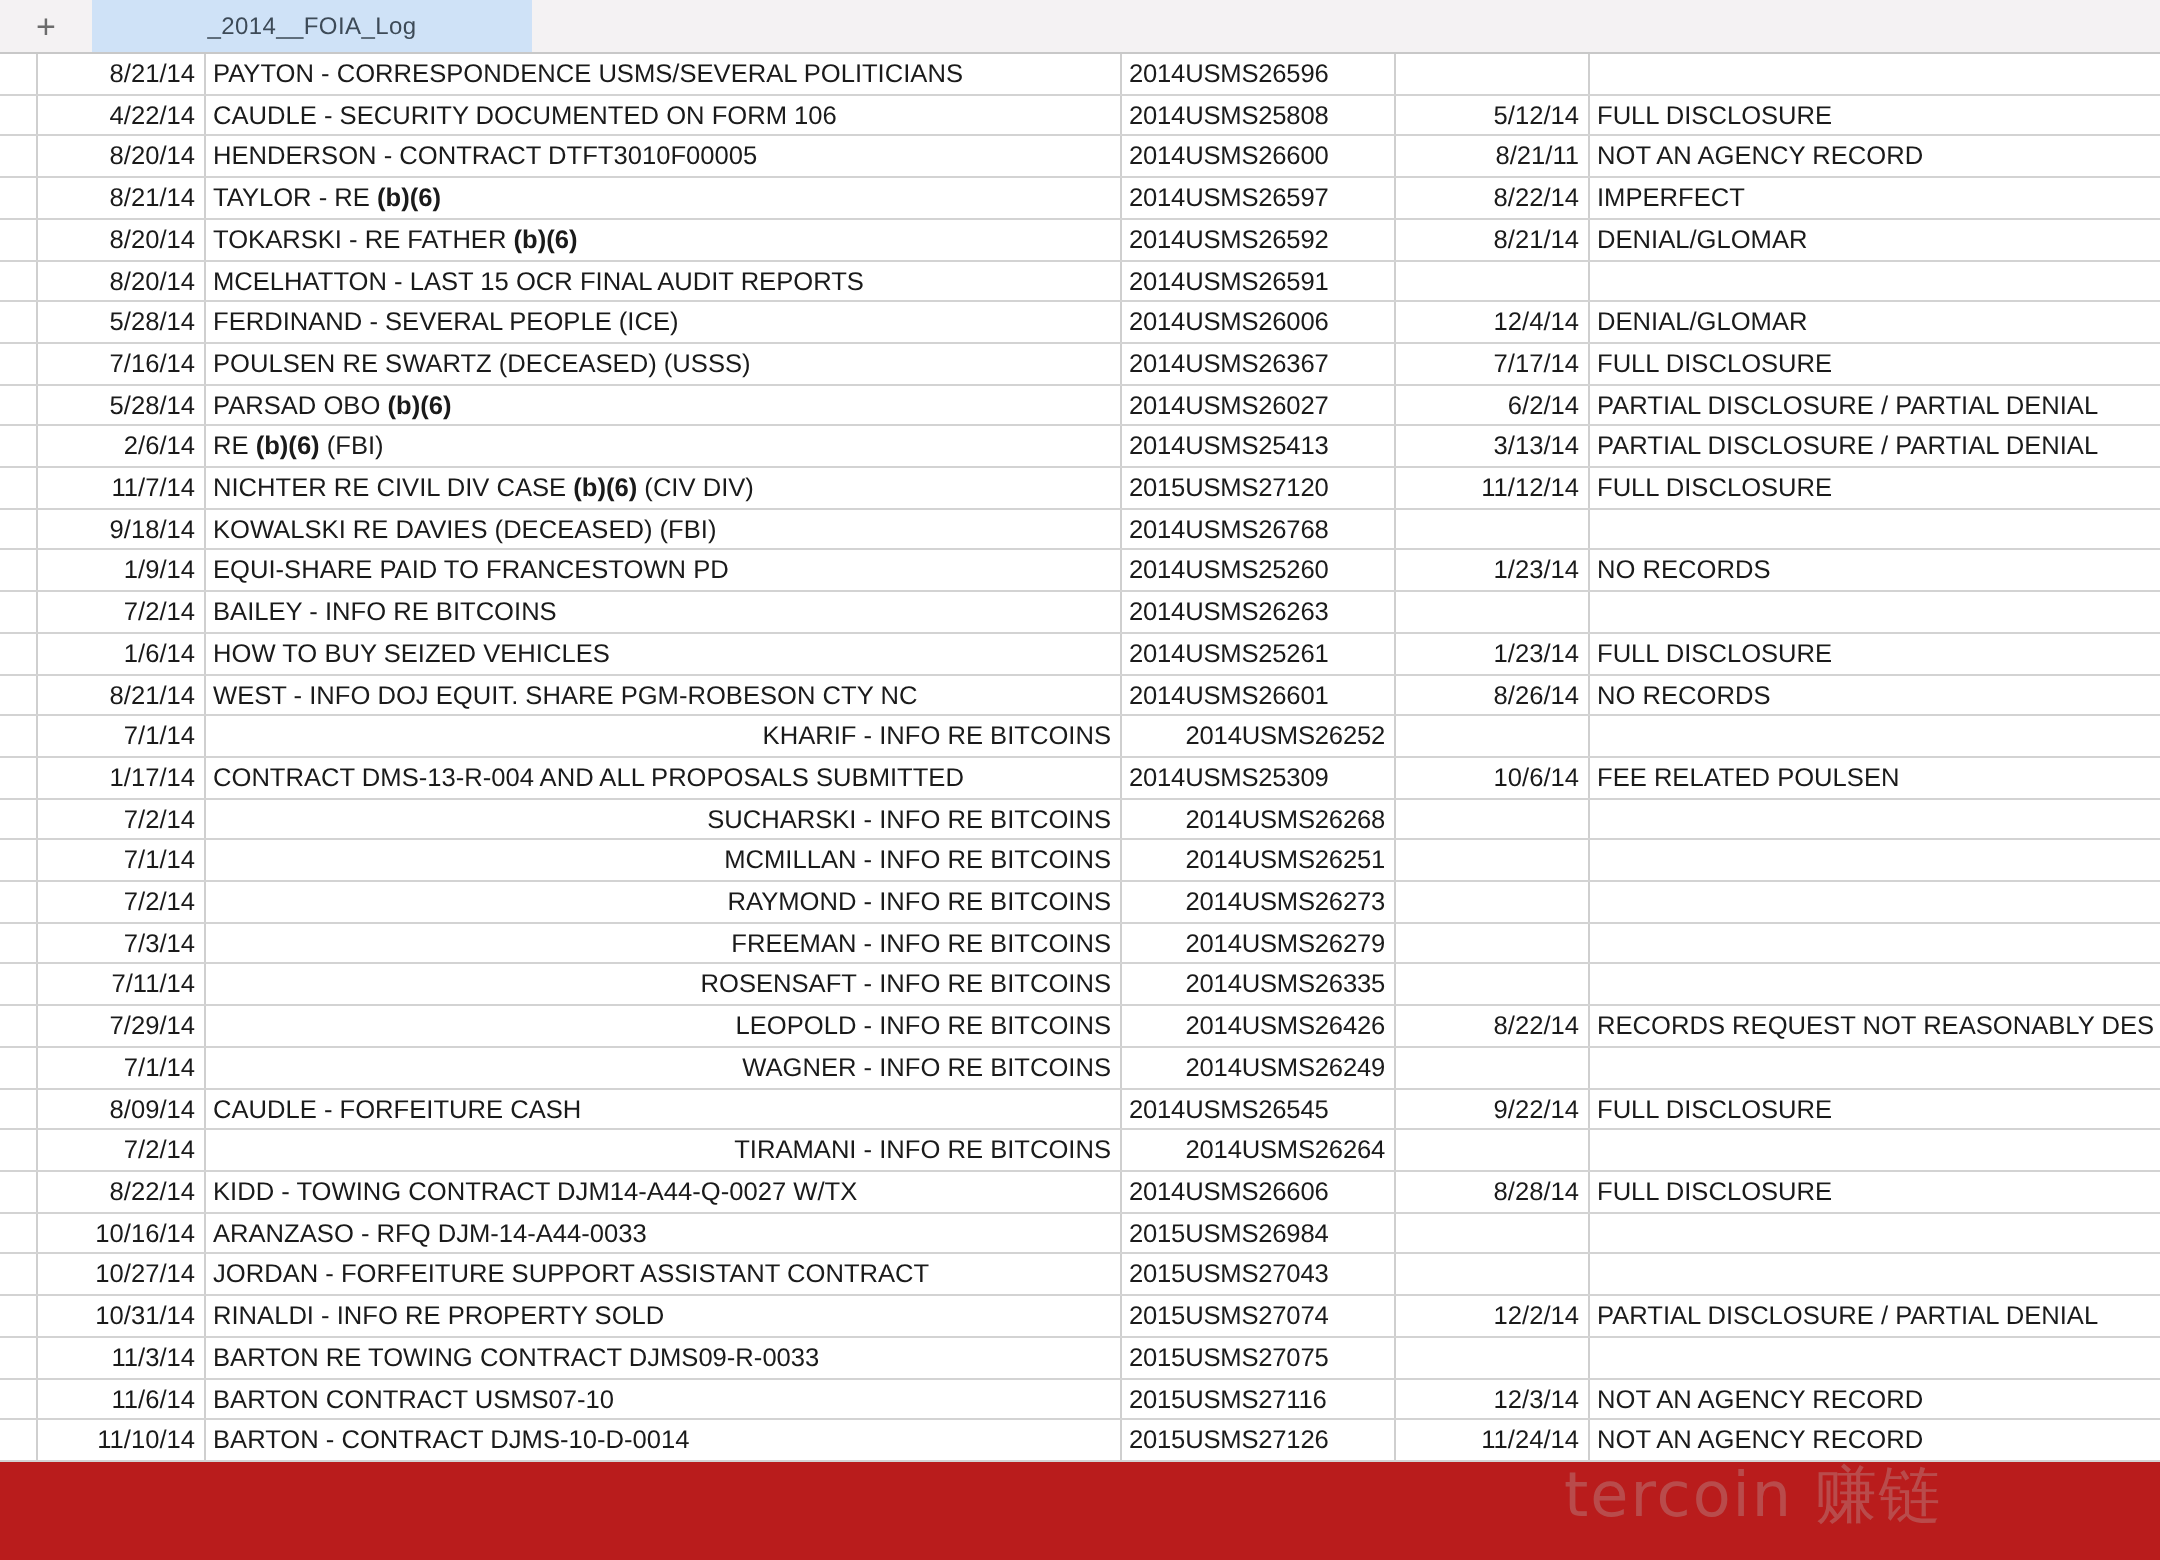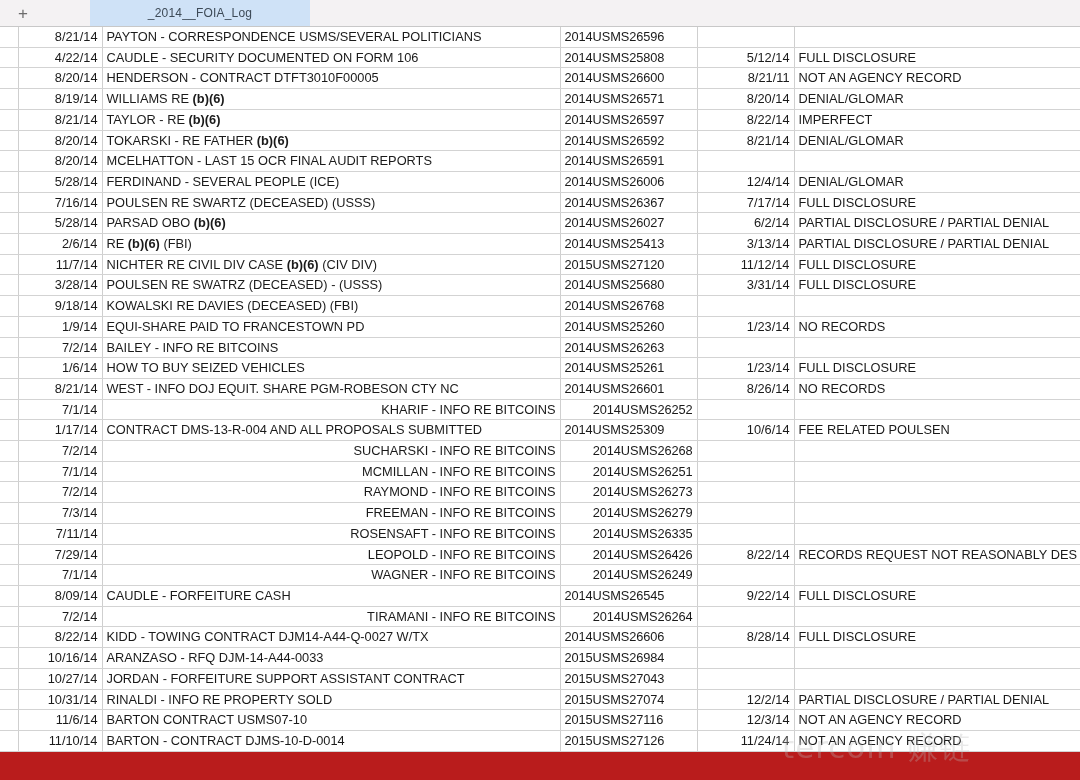--- a/index.html
+++ b/index.html
@@ -42,21 +42,20 @@
     background: #cfe2f7;
     display: flex;
     align-items: center;
     justify-content: center;
     font-size: 12px;
     color: #3d4a57;
     letter-spacing: .2px;
     padding: 0 14px;
     cursor: pointer;
     user-select: none;
-    margin-left: 44px;
   }
   #tab-bar-filler {
     flex: 1 1 auto;
     background: #f4f2f3;
   }
 
   
   #grid-wrap {
     height: 754px;
     overflow: hidden;
@@ -177,28 +176,20 @@
         <tr>
           <td class="gutter"></td>
           <td class="recv">8/20/14</td>
           <td class="desc">HENDERSON - CONTRACT DTFT3010F00005</td>
           <td class="case">2014USMS26600</td>
           <td class="close">8/21/11</td>
           <td class="disp">NOT AN AGENCY RECORD</td>
         </tr>
         <tr>
           <td class="gutter"></td>
-          <td class="recv">8/19/14</td>
-          <td class="desc">WILLIAMS RE <b class="redact">(b)(6)</b></td>
-          <td class="case">2014USMS26571</td>
-          <td class="close">8/20/14</td>
-          <td class="disp">DENIAL/GLOMAR</td>
-        </tr>
-        <tr>
-          <td class="gutter"></td>
           <td class="recv">8/21/14</td>
           <td class="desc">TAYLOR - RE <b class="redact">(b)(6)</b></td>
           <td class="case">2014USMS26597</td>
           <td class="close">8/22/14</td>
           <td class="disp">IMPERFECT</td>
         </tr>
         <tr>
           <td class="gutter"></td>
           <td class="recv">8/20/14</td>
           <td class="desc">TOKARSKI - RE FATHER <b class="redact">(b)(6)</b></td>
@@ -249,28 +240,20 @@
         <tr>
           <td class="gutter"></td>
           <td class="recv">11/7/14</td>
           <td class="desc">NICHTER RE CIVIL DIV CASE <b class="redact">(b)(6)</b> (CIV DIV)</td>
           <td class="case">2015USMS27120</td>
           <td class="close">11/12/14</td>
           <td class="disp">FULL DISCLOSURE</td>
         </tr>
         <tr>
           <td class="gutter"></td>
-          <td class="recv">3/28/14</td>
-          <td class="desc">POULSEN RE SWATRZ (DECEASED) - (USSS)</td>
-          <td class="case">2014USMS25680</td>
-          <td class="close">3/31/14</td>
-          <td class="disp">FULL DISCLOSURE</td>
-        </tr>
-        <tr>
-          <td class="gutter"></td>
           <td class="recv">9/18/14</td>
           <td class="desc">KOWALSKI RE DAVIES (DECEASED) (FBI)</td>
           <td class="case">2014USMS26768</td>
           <td class="close"></td>
           <td class="disp"></td>
         </tr>
         <tr>
           <td class="gutter"></td>
           <td class="recv">1/9/14</td>
           <td class="desc">EQUI-SHARE PAID TO FRANCESTOWN PD</td>
@@ -417,20 +400,28 @@
         <tr>
           <td class="gutter"></td>
           <td class="recv">10/31/14</td>
           <td class="desc">RINALDI - INFO RE PROPERTY SOLD</td>
           <td class="case">2015USMS27074</td>
           <td class="close">12/2/14</td>
           <td class="disp">PARTIAL DISCLOSURE / PARTIAL DENIAL</td>
         </tr>
         <tr>
           <td class="gutter"></td>
+          <td class="recv">11/3/14</td>
+          <td class="desc">BARTON RE TOWING CONTRACT DJMS09-R-0033</td>
+          <td class="case">2015USMS27075</td>
+          <td class="close"></td>
+          <td class="disp"></td>
+        </tr>
+        <tr>
+          <td class="gutter"></td>
           <td class="recv">11/6/14</td>
           <td class="desc">BARTON CONTRACT USMS07-10</td>
           <td class="case">2015USMS27116</td>
           <td class="close">12/3/14</td>
           <td class="disp">NOT AN AGENCY RECORD</td>
         </tr>
         <tr>
           <td class="gutter"></td>
           <td class="recv">11/10/14</td>
           <td class="desc">BARTON - CONTRACT DJMS-10-D-0014</td>

